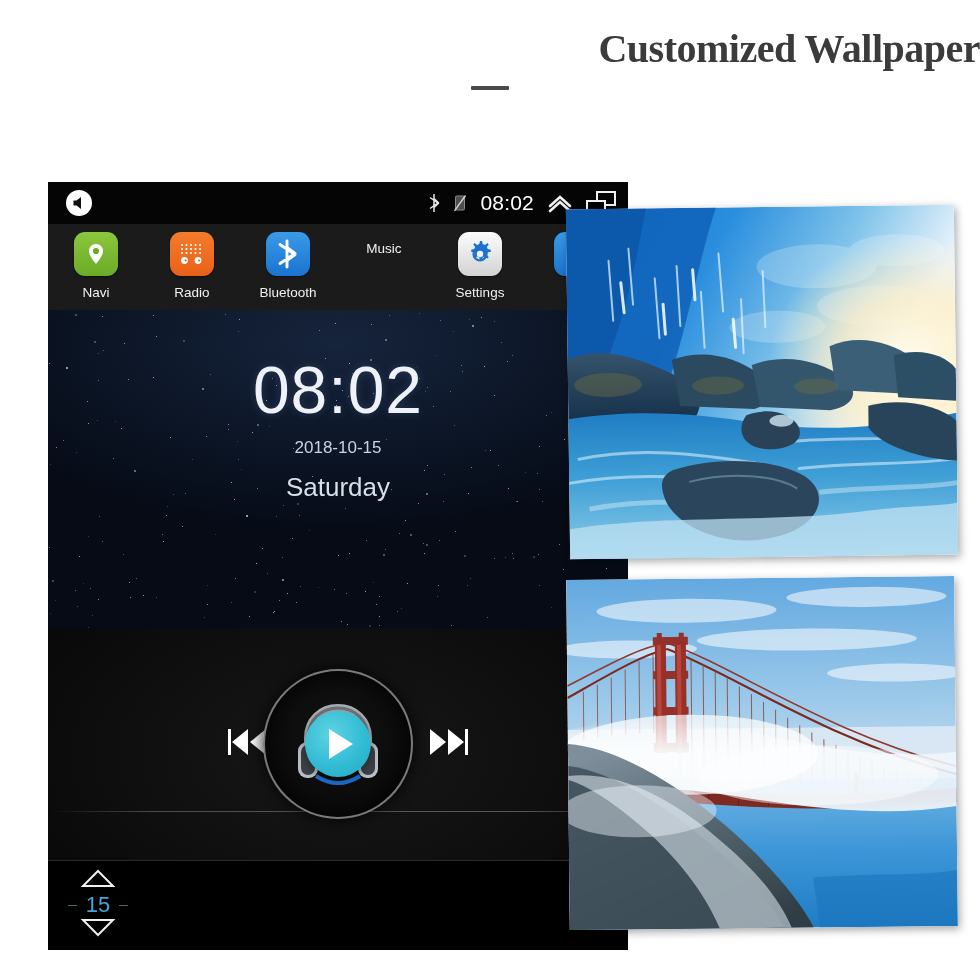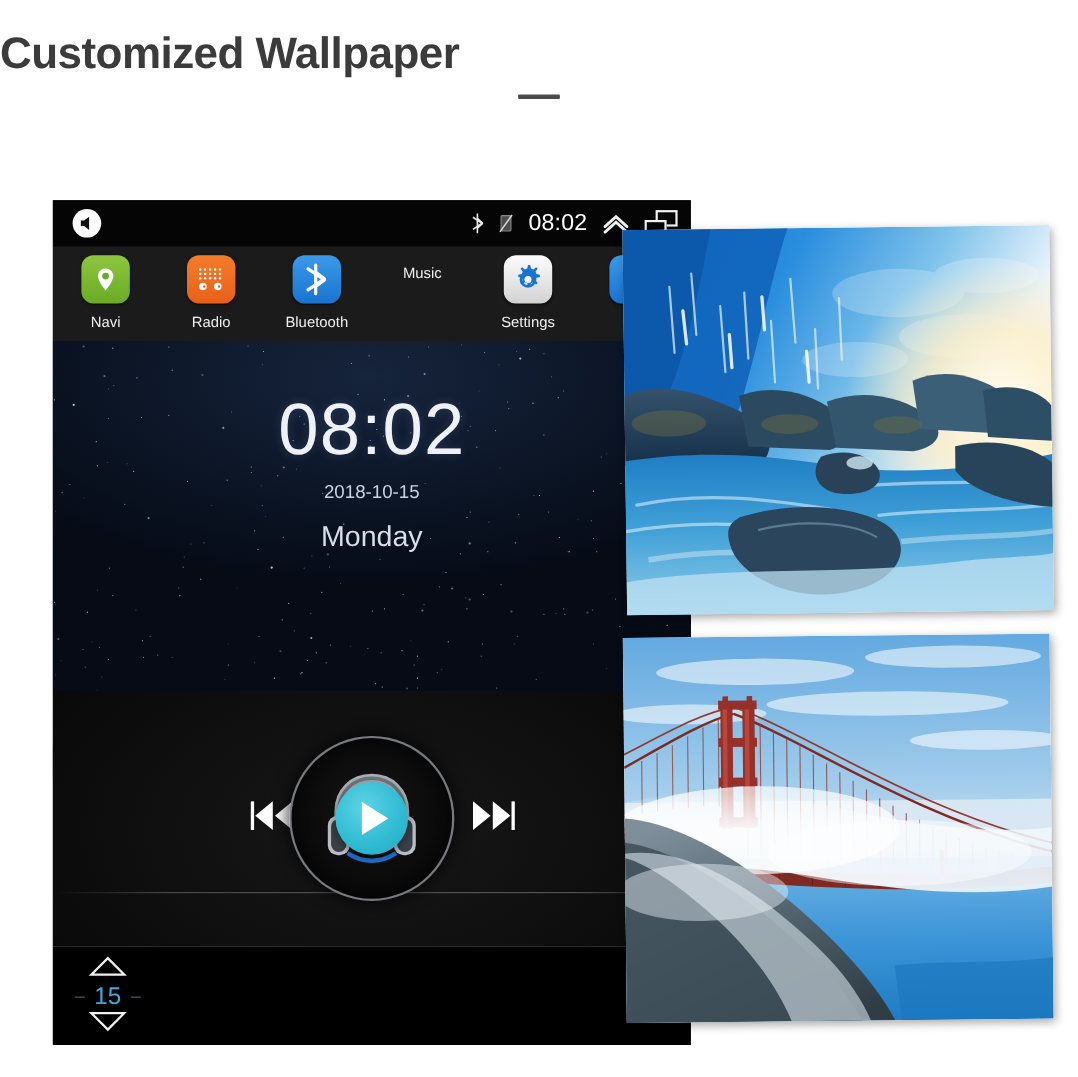--- a/index.html
+++ b/index.html
@@ -5,21 +5,21 @@
   * { box-sizing: border-box; margin: 0; padding: 0; }
   html, body {
     width: 980px; height: 979px;
     background: #ffffff;
     font-family: "Liberation Sans", sans-serif;
     overflow: hidden;
   }
   #page { position: relative; width: 980px; height: 979px; background: #fff; }
 
   
-  .header { position: absolute; left: 0; top: 0; width: 980px; text-align: left; }
+  .header { position: absolute; left: 0; top: 0; width: 980px; text-align: right; font-family: Liberation Serif, serif; }
   .title {
     font-size: 40px; font-weight: bold; color: #3b3b3b;
     letter-spacing: -0.5px; margin-top: 26px; line-height: 1.15;
   }
   .rule { width: 38px; height: 4px; background: #4a4a4a; margin: 14px auto 0; border-radius: 1px; }
   .subtitle {
     font-size: 20px; color: #7a7a7a; line-height: 1.5;
     margin: 14px auto 0; width: 920px; font-weight: 400;
   }
 
@@ -540,21 +540,21 @@
           <span class="st" style="left:8.55%;top:13.43%;width:1px;height:1px;opacity:0.40"></span>
           <span class="st" style="left:86.67%;top:93.24%;width:1px;height:1px;opacity:0.29"></span>
           <span class="st" style="left:39.29%;top:64.63%;width:1px;height:1px;opacity:0.42"></span>
           <span class="st" style="left:92.27%;top:6.44%;width:1px;height:1px;opacity:0.55"></span>
           <span class="st" style="left:72.85%;top:49.30%;width:1px;height:1px;opacity:0.68"></span>
           <span class="st" style="left:68.13%;top:59.91%;width:1px;height:1px;opacity:0.60"></span>
           <span class="st" style="left:82.23%;top:50.94%;width:1px;height:1px;opacity:0.29"></span>
         </div>
       <div class="clock-big">08:02</div>
       <div class="date-line">2018-10-15</div>
-      <div class="day-line">Monday</div>
+      <div class="day-line">Saturday</div>
     </div>
 
     <div class="music">
       <div class="eq" id="eq">
           <span class="eqcol" style="left:2.0px"><span class="seg dim"></span><span class="seg dim"></span><span class="seg"></span></span>
           <span class="eqcol" style="left:13.6px"><span class="seg dim"></span><span class="seg dim"></span><span class="seg"></span><span class="seg"></span><span class="seg on"></span><span class="seg on"></span></span>
           <span class="eqcol" style="left:25.2px"><span class="seg dim"></span><span class="seg dim"></span><span class="seg"></span><span class="seg"></span><span class="seg"></span><span class="seg"></span><span class="seg"></span><span class="seg"></span><span class="seg"></span></span>
           <span class="eqcol" style="left:36.8px"><span class="seg dim"></span><span class="seg dim"></span><span class="seg"></span><span class="seg"></span><span class="seg"></span></span>
           <span class="eqcol" style="left:48.4px"><span class="seg dim"></span><span class="seg dim"></span><span class="seg"></span><span class="seg"></span><span class="seg"></span><span class="seg on"></span><span class="seg on"></span></span>
           <span class="eqcol" style="left:60.0px"><span class="seg dim"></span><span class="seg dim"></span><span class="seg"></span><span class="seg"></span><span class="seg"></span><span class="seg"></span><span class="seg"></span><span class="seg"></span><span class="seg"></span><span class="seg"></span><span class="seg"></span><span class="seg"></span><span class="seg on"></span><span class="seg on"></span></span>

